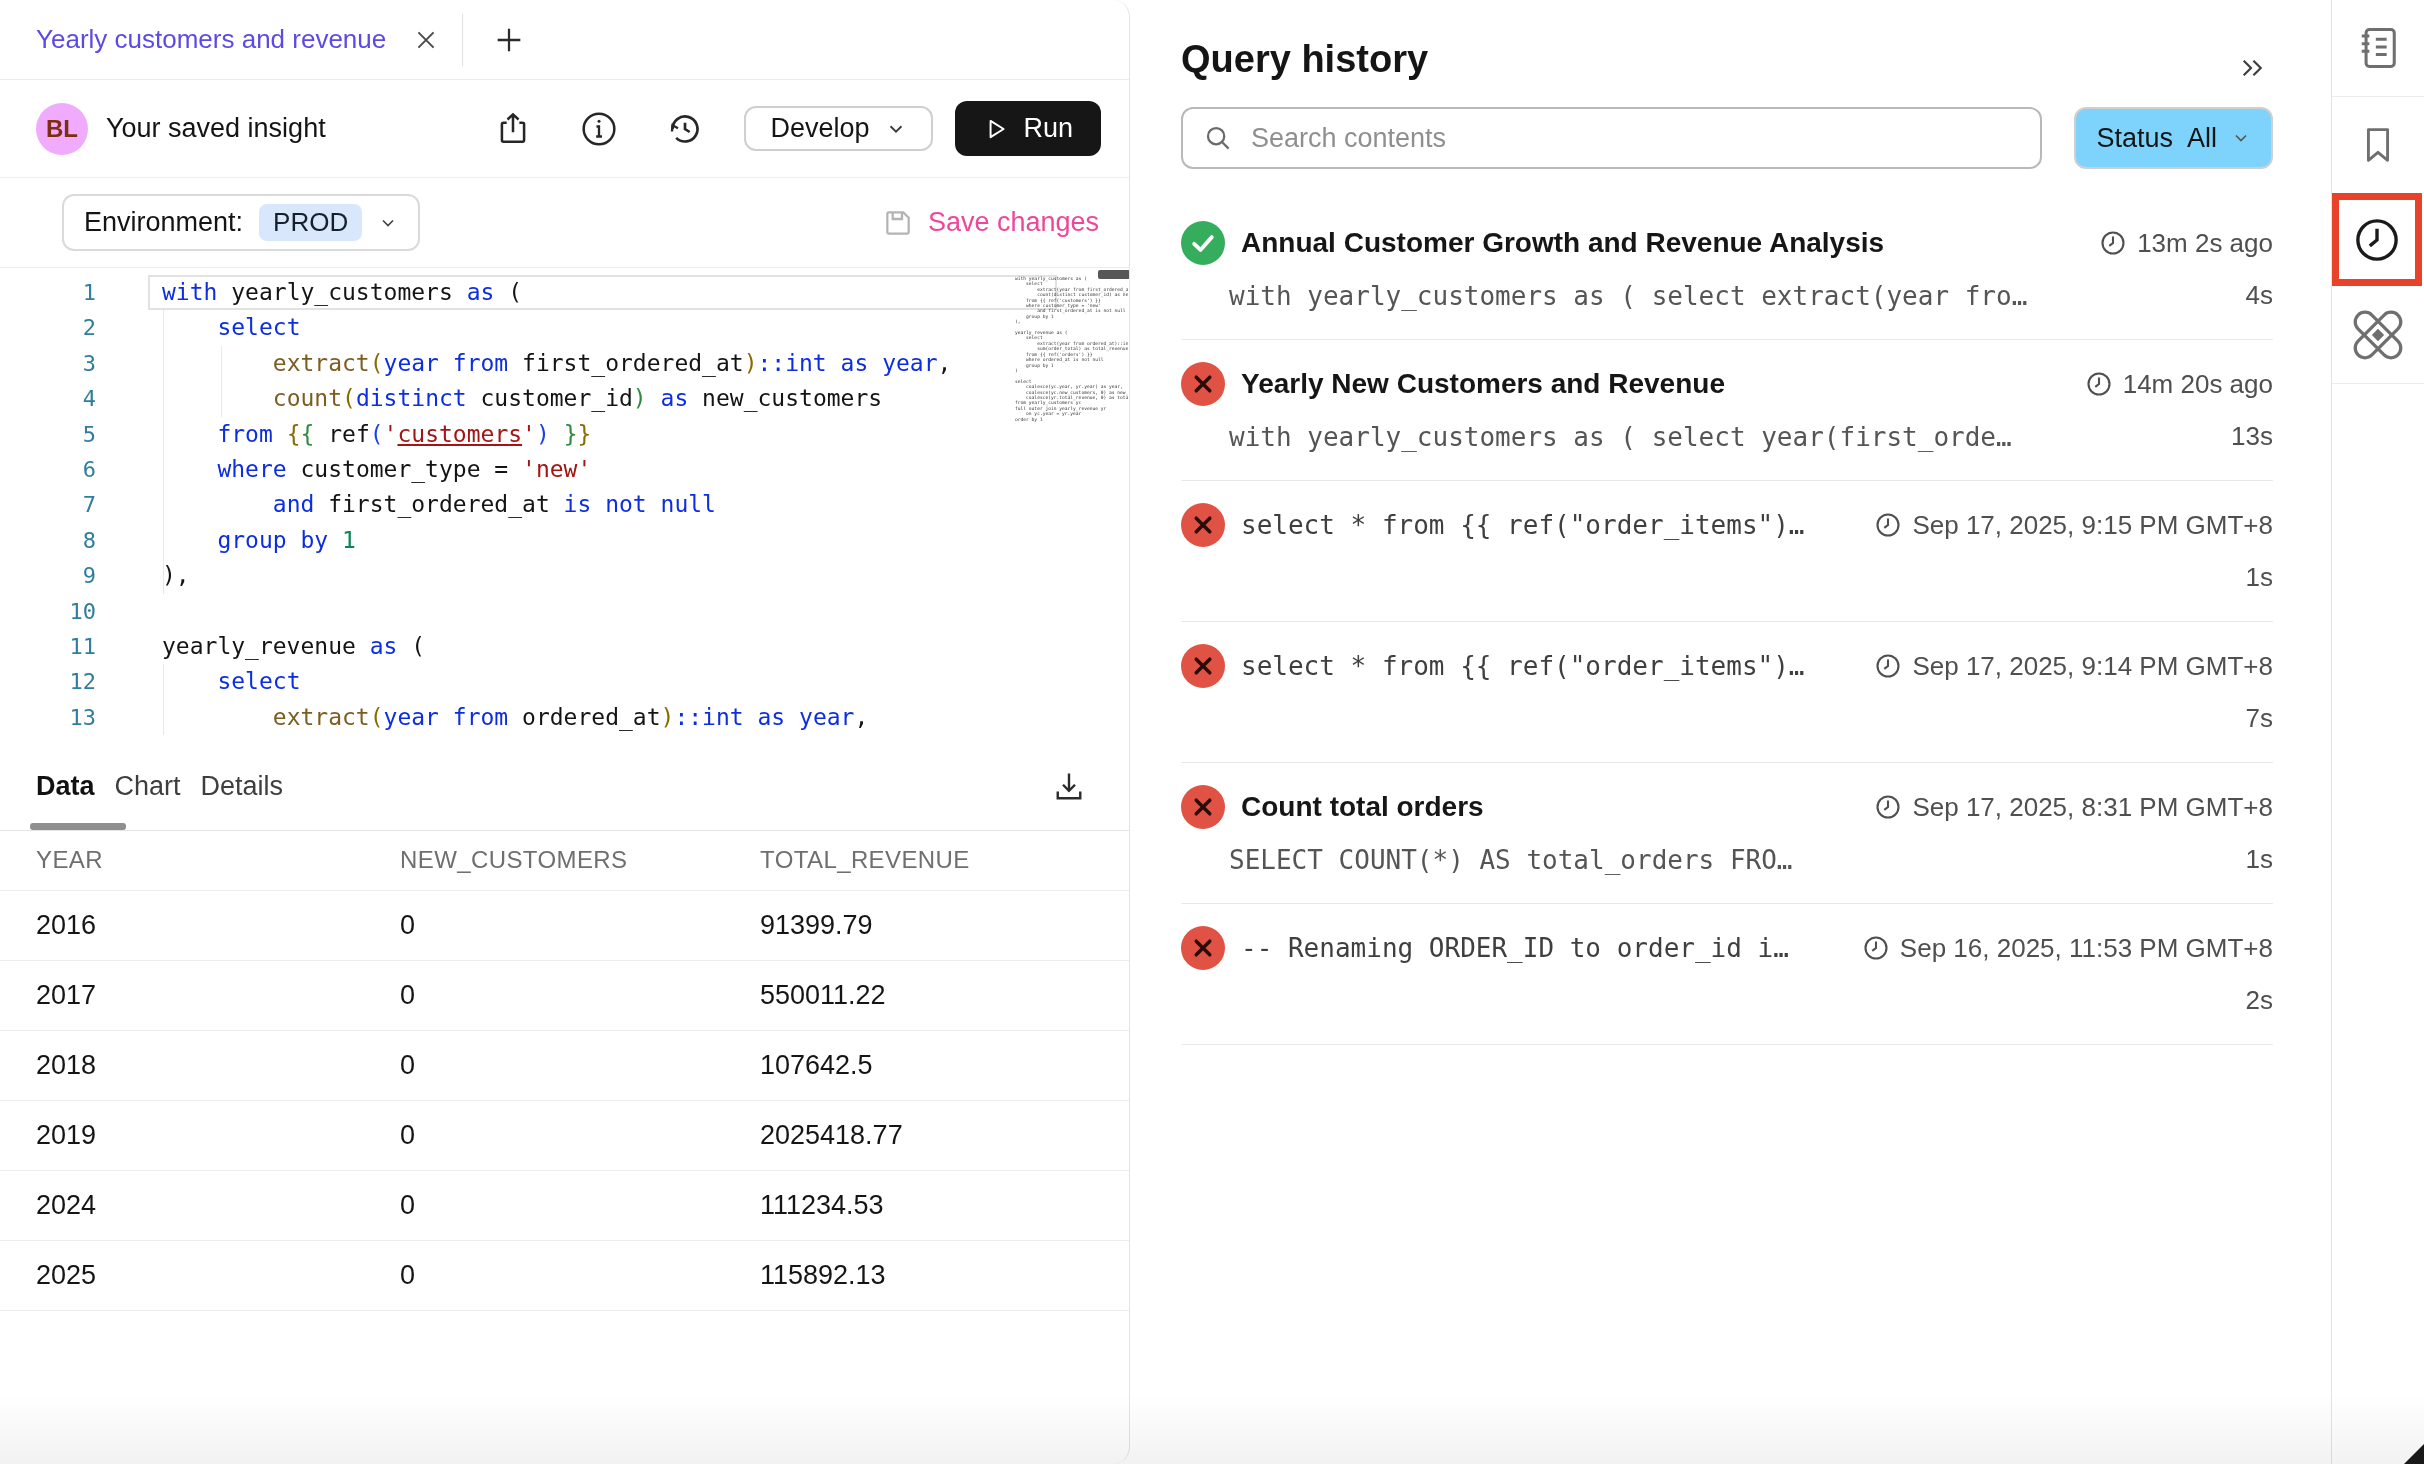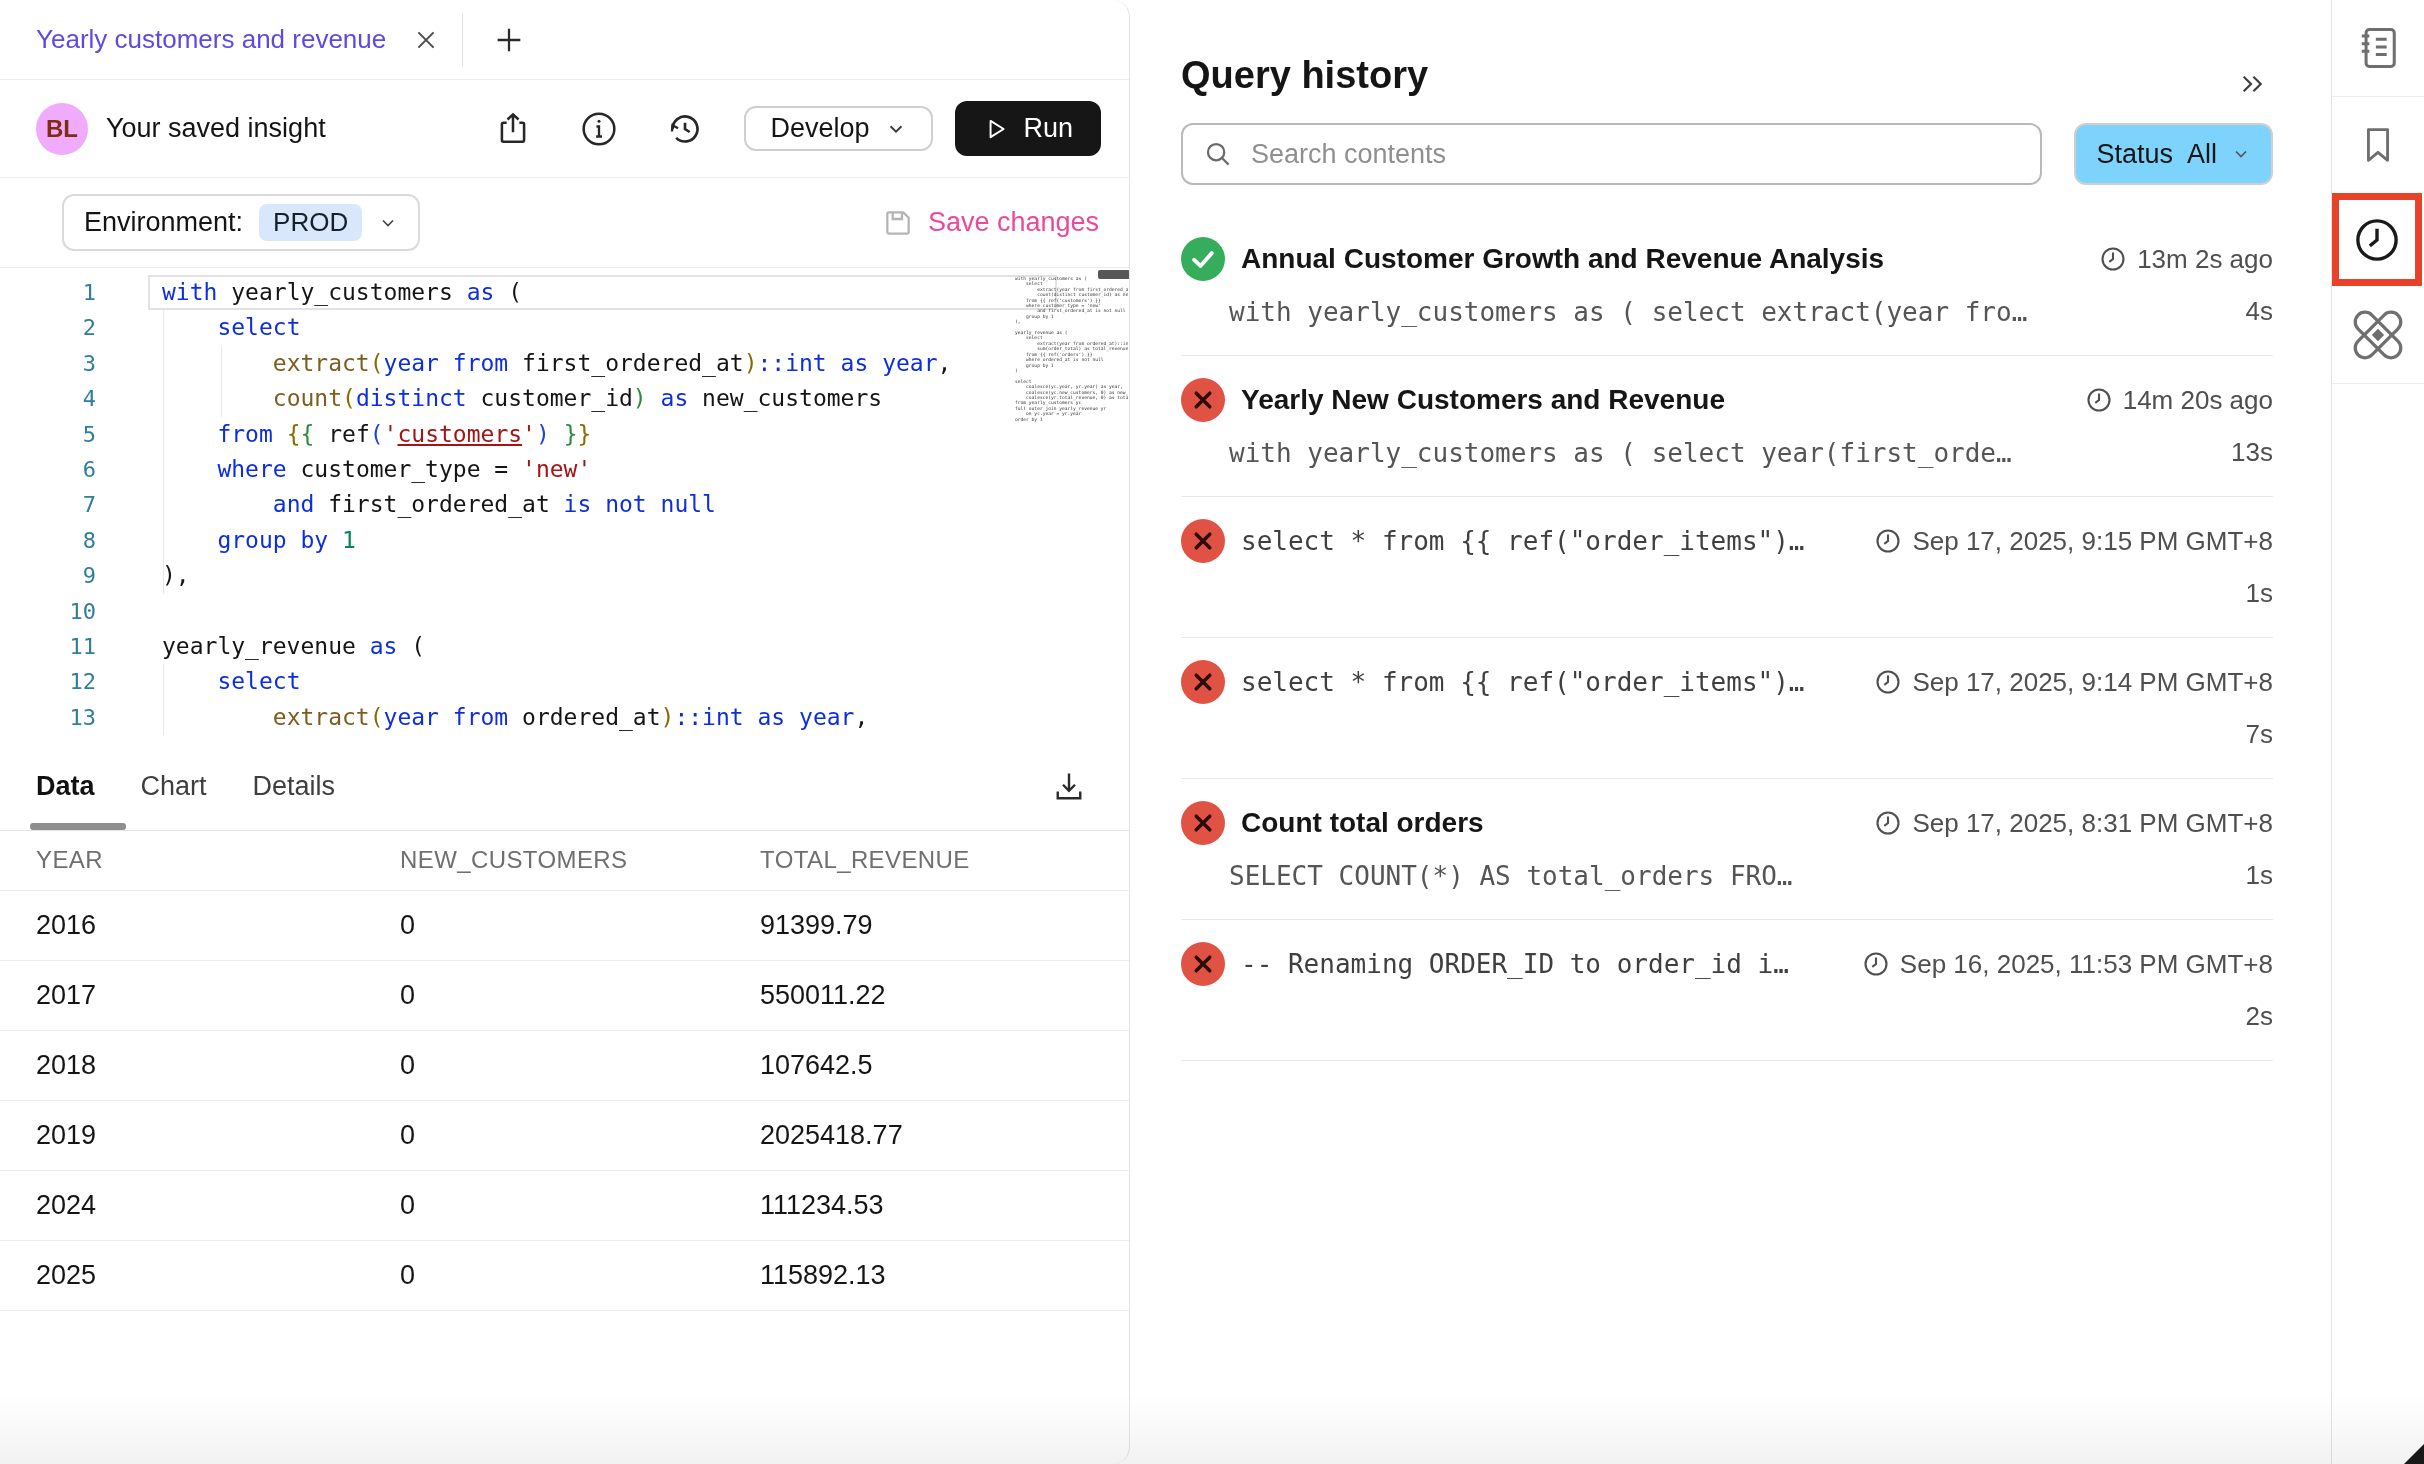--- a/index.html
+++ b/index.html
@@ -51,34 +51,34 @@
     border:2px solid #e2e2e2; pointer-events:none; }
   .tok-k { color:#0d2ee0; } .tok-t { color:#141414; } .tok-f { color:#7d5d1f; }
   .tok-s { color:#a31515; } .tok-u { color:#a31515; text-decoration:underline; }
   .tok-n { color:#098658; } .tok-b1 { color:#8a6a00; } .tok-b2 { color:#2d8a3e; } .tok-bb { color:#1a40e8; }
   .guide { position:absolute; width:1px; background:#e8e8e8; }
   .minimap { position:absolute; left:1015px; top:8px; width:113px; height:460px; overflow:hidden; cursor:pointer; }
   .minimap pre { font-family:"DejaVu Sans Mono", monospace; font-size:4.6px; line-height:5.4px; color:#333; }
   .scroll-thumb { position:absolute; left:1098px; top:2px; width:32px; height:9px; background:#575757; border-radius:2px; }
 
   
-  .results-tabs { position:relative; height:88px; border-bottom:1px solid #e5e5e5; display:flex; align-items:center; padding-left:36px; gap:46px; }
+  .results-tabs { position:relative; height:88px; border-bottom:1px solid #e5e5e5; display:flex; align-items:center; padding-left:36px; gap:20px; }
   .rtab { font-size:27px; color:#3e3e3e; cursor:pointer; }
   .rtab.active { color:#111; font-weight:600; }
   .rtab-underline { position:absolute; left:30px; bottom:0; width:96px; height:7px; background:#8f8f8f; border-radius:3px; }
   .download-btn { margin-left:auto; margin-right:40px; width:40px; height:40px; background:none; border:none; cursor:pointer; display:flex; align-items:center; justify-content:center; }
 
   table.results-table { width:100%; border-collapse:collapse; }
   .results-table th { font-size:24px; color:#6f6f6f; font-weight:normal; text-align:left; letter-spacing:0.4px;
     height:59px; border-bottom:1px solid #ededed; }
   .results-table td { font-size:27px; color:#151515; height:70px; border-bottom:1px solid #ededed; }
   .results-table th:first-child, .results-table td:first-child { padding-left:36px; }
 
   
-  .history-panel { position:absolute; left:1131px; top:0; right:93px; height:1464px; background:#fff; padding:16px 58px 0 50px; }
+  .history-panel { position:absolute; left:1131px; top:0; right:93px; height:1464px; background:#fff; padding:0 58px 0 50px; }
   .hist-header { position:relative; padding-top:38px; }
   .hist-title { font-size:38px; font-weight:600; color:#151515; }
   .collapse-btn { position:absolute; right:0; top:48px; background:none; border:none; cursor:pointer; width:44px; height:40px;
     display:flex; align-items:center; justify-content:center; }
   .search-row { margin-top:26px; display:flex; gap:32px; }
   .search-box { flex:1; height:62px; border:2px solid #b9b9b9; border-radius:12px; display:flex; align-items:center; padding:0 20px; gap:18px; background:#fff; }
   .search-box input { border:none; outline:none; flex:1; font-size:27px; color:#222; font-family:inherit; background:transparent; }
   .search-box input::placeholder { color:#8f8f8f; }
   .status-filter { height:62px; border:2px solid #cfcfcf; border-radius:12px; background:#7dd3fc; display:flex; align-items:center;
     gap:14px; padding:0 20px; cursor:pointer; font-family:inherit; }

